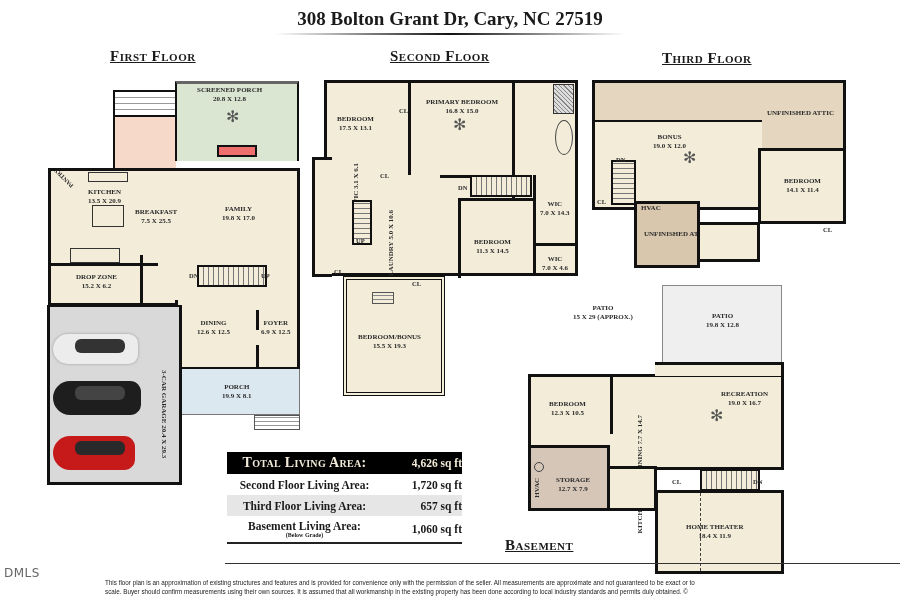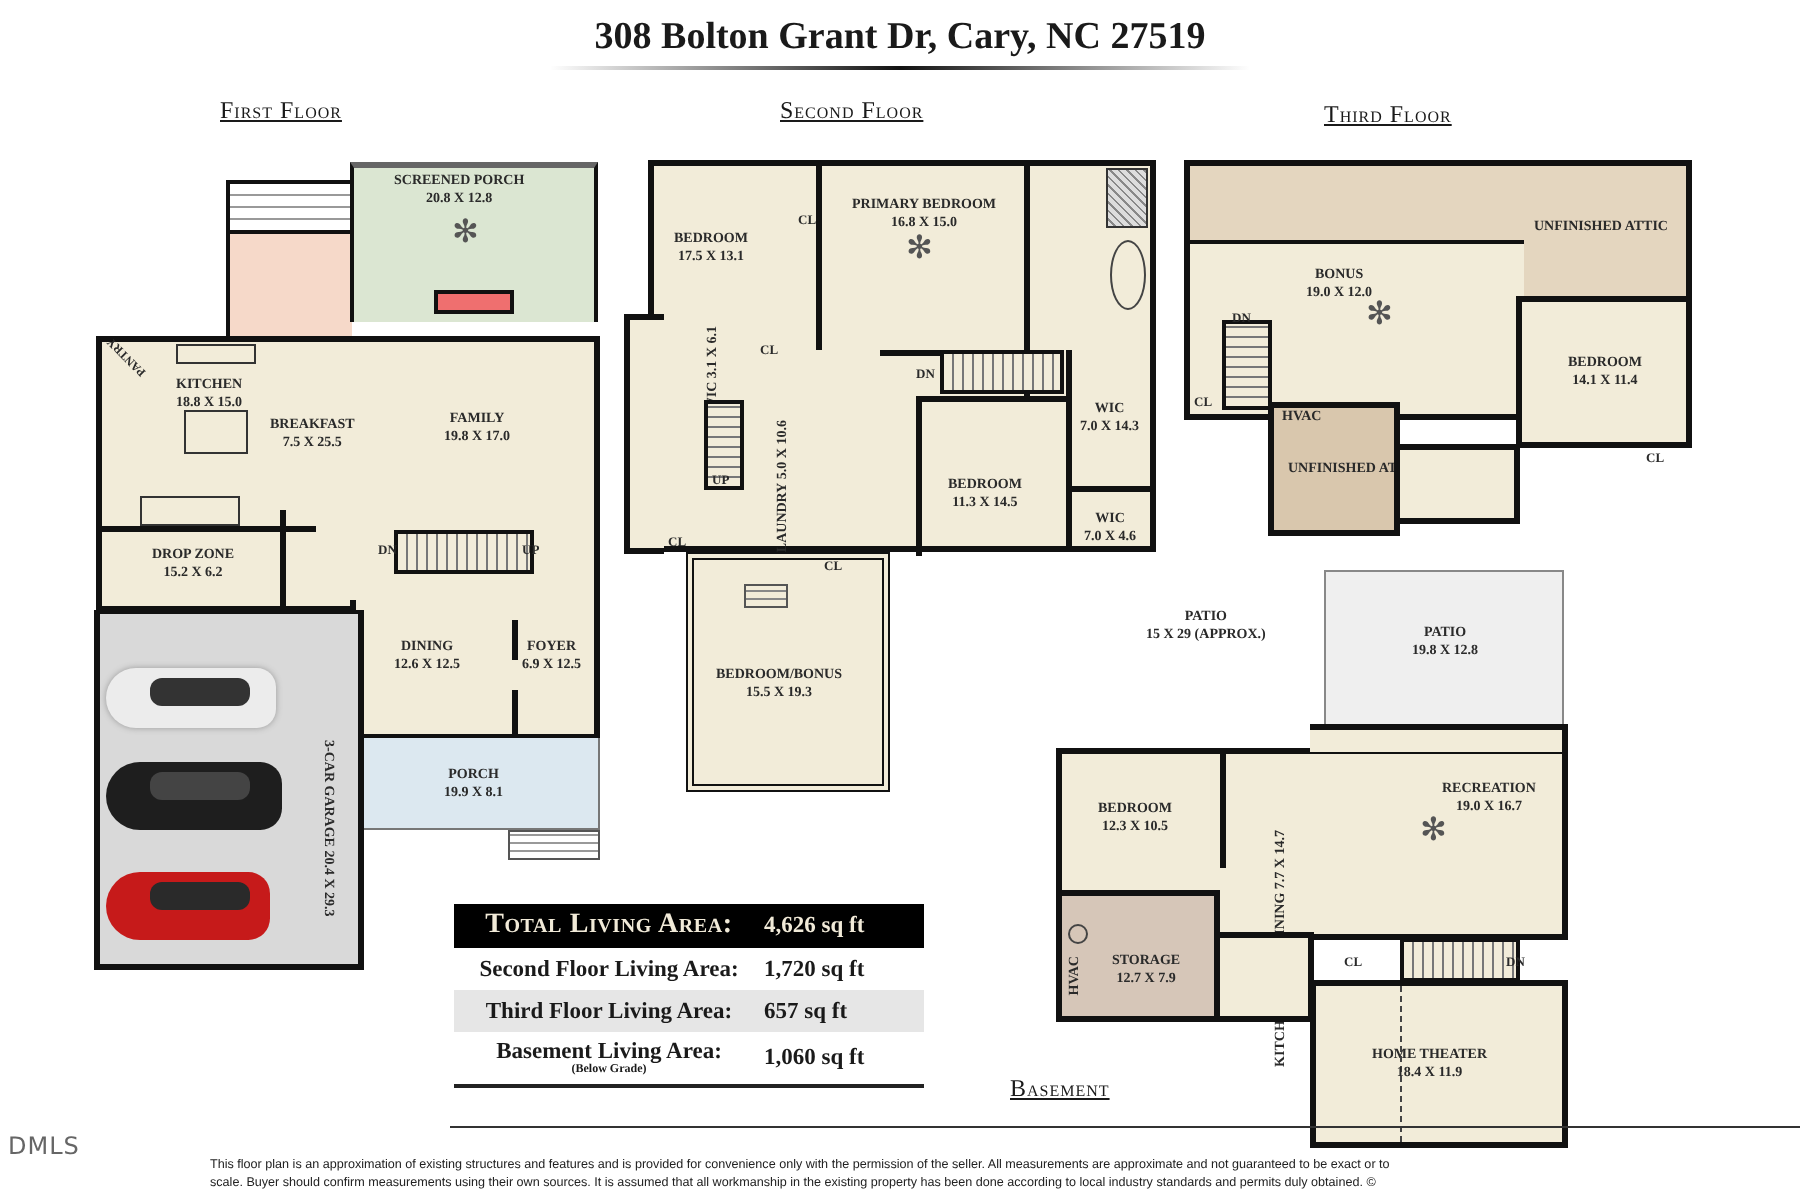--- a/index.html
+++ b/index.html
@@ -3,42 +3,42 @@
 <meta charset="utf-8">
 <style>
   * { box-sizing: border-box; margin: 0; padding: 0; }
   body { width: 900px; height: 600px; background: #ffffff; position: relative; overflow: hidden;
          font-family: "Liberation Serif", "DejaVu Serif", serif; color: #1a1a1a; }
   .abs { position: absolute; }
   .title { position: absolute; left: 250px; top: 8px; width: 400px; text-align: center;
            font-size: 19px; font-weight: bold; }
   .title-rule { position: absolute; left: 275px; top: 33px; width: 350px; height: 2px;
            background: linear-gradient(to right, rgba(0,0,0,0), #111 50%, rgba(0,0,0,0)); }
-  .floor-label { position: absolute; font-size: 12px; font-weight: normal; font-variant: small-caps;
+  .floor-label { position: absolute; font-size: 15px; font-weight: bold; font-variant: small-caps;
            text-decoration: underline; letter-spacing: 0.5px; }
   .room { position: absolute; background: #f2ecd9; border: 3px solid #111; }
   .room-lite { position: absolute; background: #f2ecd9; }
   .wall { position: absolute; background: #111; }
   .lbl { position: absolute; text-align: center; font-size: 7px; font-weight: bold;
          line-height: 1.25; color: #2a2a2a; white-space: nowrap; }
   .lbl span { display: block; }
   .vlbl { position: absolute; font-size: 7px; font-weight: bold; color: #2a2a2a;
           writing-mode: vertical-rl; white-space: nowrap; line-height: 1.2; }
   .fan { position: absolute; font-size: 16px; color: #555; line-height: 1; }
   .stairs { position: absolute; border: 2px solid #111;
             background: repeating-linear-gradient(90deg, #f2ecd9 0 4px, #777 4px 5px); }
   .stairs-v { position: absolute; border: 2px solid #111;
             background: repeating-linear-gradient(0deg, #f2ecd9 0 4px, #777 4px 5px); }
   .car { position: absolute; border-radius: 22px 14px 14px 22px; }
   .car .glass { position: absolute; left: 22px; top: 5px; width: 50px; height: 14px;
                 background: #333; border-radius: 6px; }
   .area-table { position: absolute; left: 227px; top: 452px; width: 235px; }
   .area-row { display: flex; align-items: center; height: 21px; font-size: 11.5px; font-weight: bold; }
   .area-row .k { width: 155px; text-align: center; }
-  .area-row .v { flex: 1; text-align: left; }
+  .area-row .v { flex: 1; text-align: right; }
   .area-row.hdr { background: #000; color: #f1ead8; height: 22px; }
   .area-row.hdr .k { font-variant: small-caps; font-size: 14px; letter-spacing: 0.3px; }
   .area-row.shade { background: #e6e6e6; }
   .area-row.tall { height: 28px; border-bottom: 2px solid #222; }
   .sub { display: block; font-size: 6px; }
   .disclaimer { position: absolute; left: 105px; top: 578px; width: 790px;
                 font-family: "Liberation Sans", "DejaVu Sans", sans-serif; font-size: 6.3px; line-height: 1.45; color: #222; }
   .footer-rule { position: absolute; left: 225px; top: 563px; width: 675px; height: 1px; background: #333; }
   .mls { position: absolute; left: 4px; top: 566px; font-family: "DejaVu Sans", sans-serif;
          font-size: 12px; color: #666; letter-spacing: 0.5px; }
@@ -78,21 +78,21 @@
 
   <div class="abs" style="left:88px;top:172px;width:40px;height:10px;border:1px solid #333;"></div>
   <div class="abs" style="left:92px;top:205px;width:32px;height:22px;border:1px solid #333;"></div>
   <div class="abs" style="left:70px;top:248px;width:50px;height:15px;border:1px solid #333;"></div>
   <div class="wall" style="left:48px;top:263px;width:110px;height:3px;"></div>
   <div class="wall" style="left:140px;top:255px;width:3px;height:50px;"></div>
 
   <div class="vlbl" style="left:52px;top:174px;transform:rotate(225deg);writing-mode:horizontal-tb;font-size:6px;">PANTRY</div>
   <div class="lbl" style="left:88px;top:188px;">
       <span>KITCHEN</span>
-      <span>18.8 X 15.0</span>
+      <span>13.5 X 20.9</span>
     </div>
   <div class="lbl" style="left:135px;top:208px;">
       <span>BREAKFAST</span>
       <span>7.5 X 25.5</span>
     </div>
   <div class="lbl" style="left:222px;top:205px;">
       <span>FAMILY</span>
       <span>19.8 X 17.0</span>
     </div>
   <div class="lbl" style="left:76px;top:273px;">

